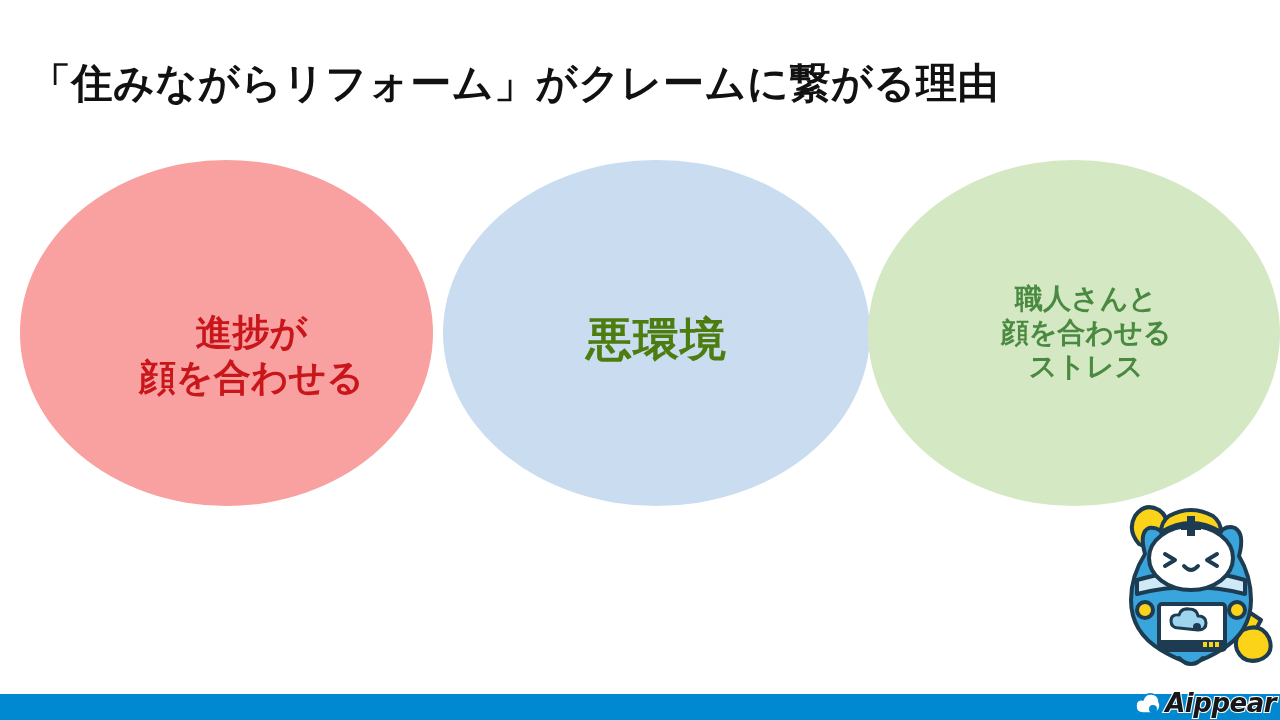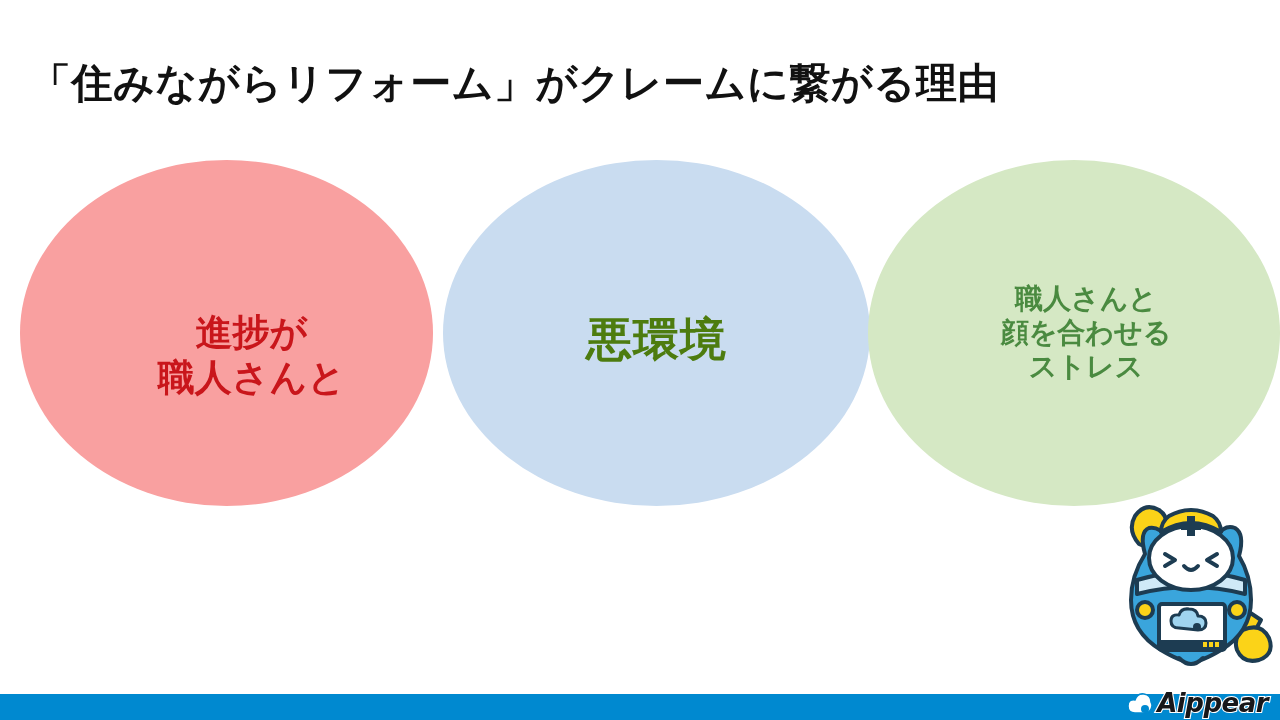--- a/index.html
+++ b/index.html
@@ -109,21 +109,21 @@
   #footer-bar {
     position: absolute;
     left: 0;
     bottom: 0;
     width: 1280px;
     height: 26px;
     background: #0089d0;
   }
   #footer-logo {
     position: absolute;
-    right: 12px;
+    right: 4px;
     bottom: 1px;
     height: 30px;
     display: flex;
     align-items: center;
     gap: 3px;
   }
   #footer-logo .logo-mark {
     width: 27px;
     height: 24px;
     flex: 0 0 auto;
@@ -146,21 +146,21 @@
 <body>
 
 <div id="slide">
 
   <h1 id="title">「住みながらリフォーム」がクレームに繋がる理由</h1>
 
   <div id="circles">
 
     <div class="circle c1">
       <span class="circle-label">進捗が
-職人さんと</span>
+顔を合わせる</span>
     </div>
 
     <div class="circle c2">
       <span class="circle-label">悪環境</span>
     </div>
 
     <div class="circle c3">
       <span class="circle-label">職人さんと
 顔を合わせる
 ストレス</span>

